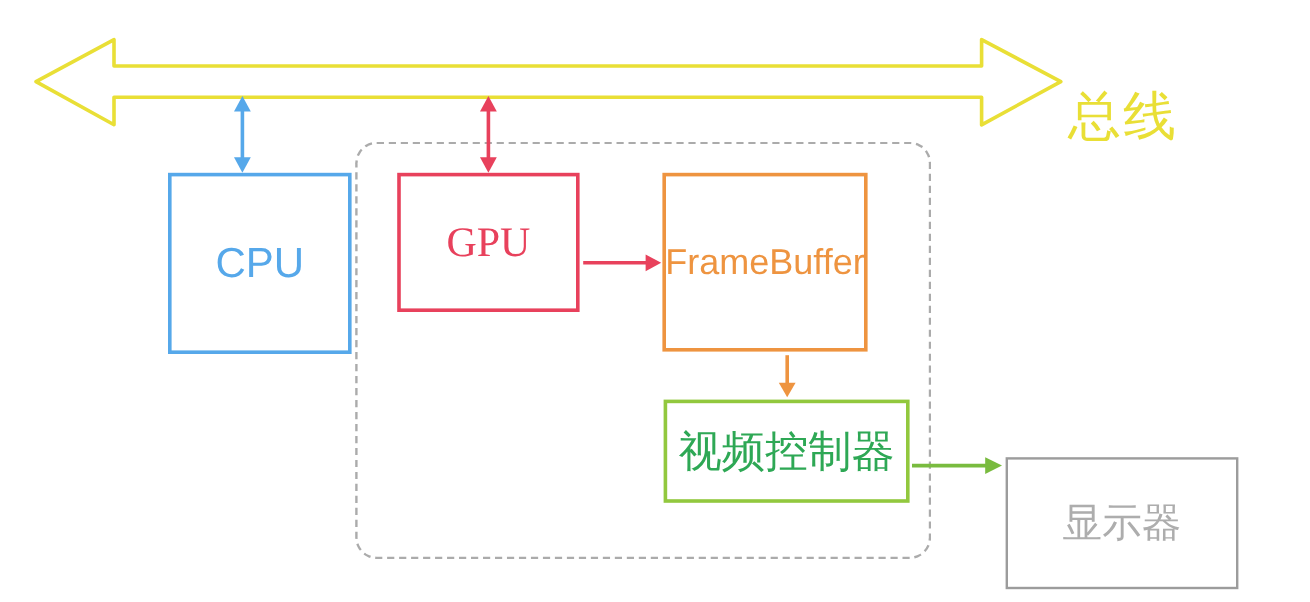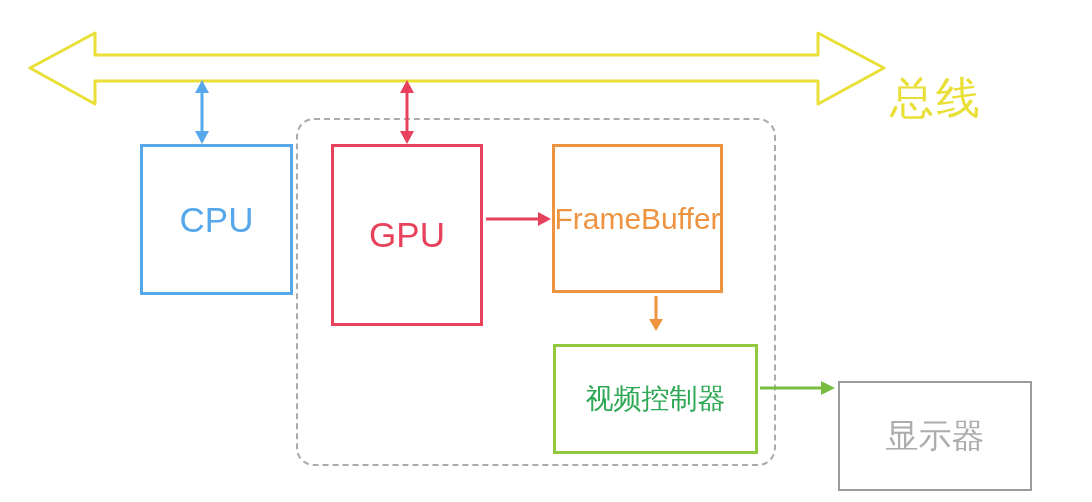--- a/index.html
+++ b/index.html
@@ -19,23 +19,23 @@
     z-index:1;
   }
   #arrow-layer{left:0;top:0;width:1092px;height:502px;z-index:2;}
   .node{
     box-sizing:border-box;
     display:flex;align-items:center;justify-content:center;
     background:#fff;
     z-index:3;
   }
   #cpu-box{left:125px;top:144px;width:153px;height:151px;border:3px solid var(--blue);color:var(--blue);font-size:35px;margin-left:15px;}
-  #gpu-box{left:331px;top:144px;width:152px;height:182px;border:3px solid var(--red);color:var(--red);font-size:35px;}
+  #gpu-box{left:331px;top:144px;width:152px;height:116px;border:3px solid var(--red);color:var(--red);font-size:35px;font-family:Liberation Serif, serif;}
   #framebuffer-box{left:552px;top:144px;width:171px;height:149px;border:3px solid var(--orange);color:var(--orange);font-size:30px;}
-  #video-controller-box{left:553px;top:344px;width:205px;height:110px;border:3px solid var(--greenBorder);color:var(--greenText);font-size:28px;}
+  #video-controller-box{left:553px;top:333px;width:205px;height:86px;border:3px solid var(--greenBorder);color:var(--greenText);font-size:36px;}
   #display-box{left:838px;top:333px;width:194px;height:110px;border:2.5px solid var(--grayBorder);color:var(--grayText);font-size:33px;margin-top:48px;}
   #bus-label{
     left:890px;top:20px;
     font-size:44px;line-height:60px;
     color:var(--bus);
     z-index:3;
     letter-spacing:2px;
     margin-top:48px;
   }
   .stroke-bus{stroke:var(--bus);}

